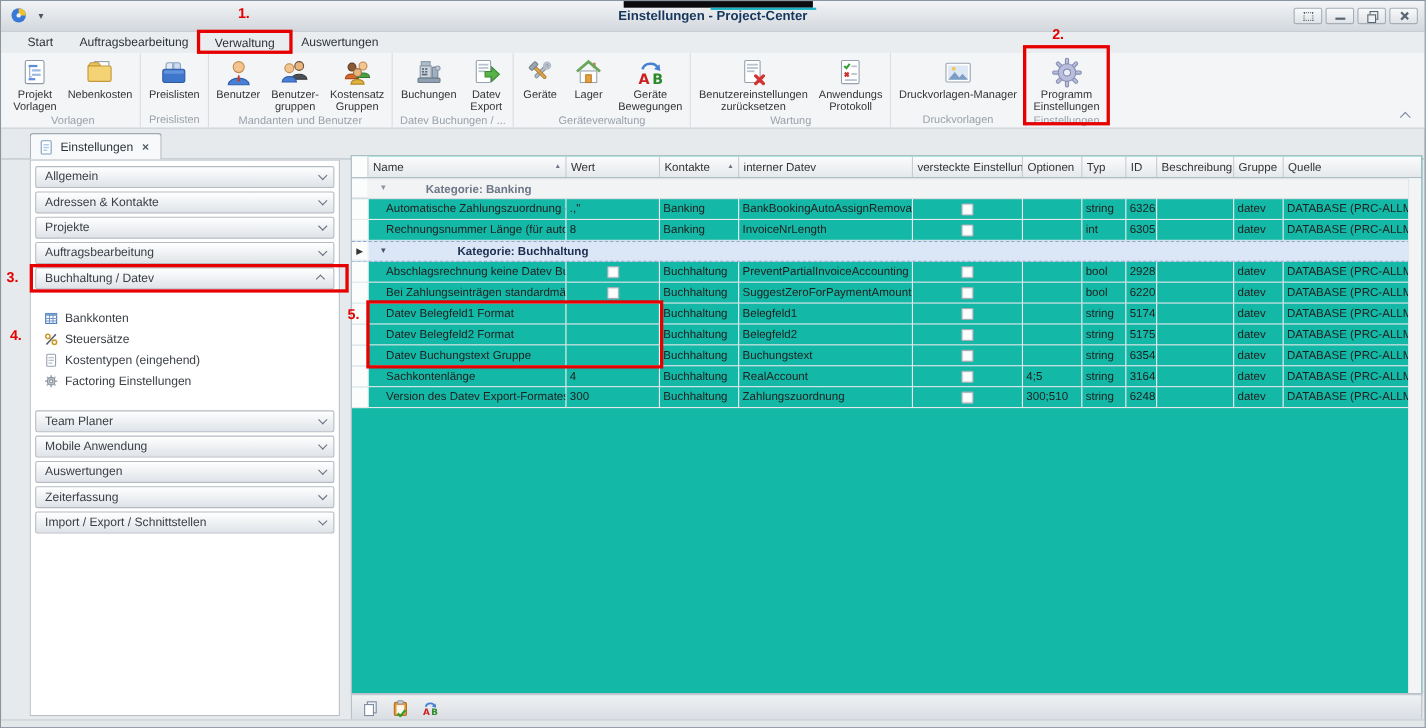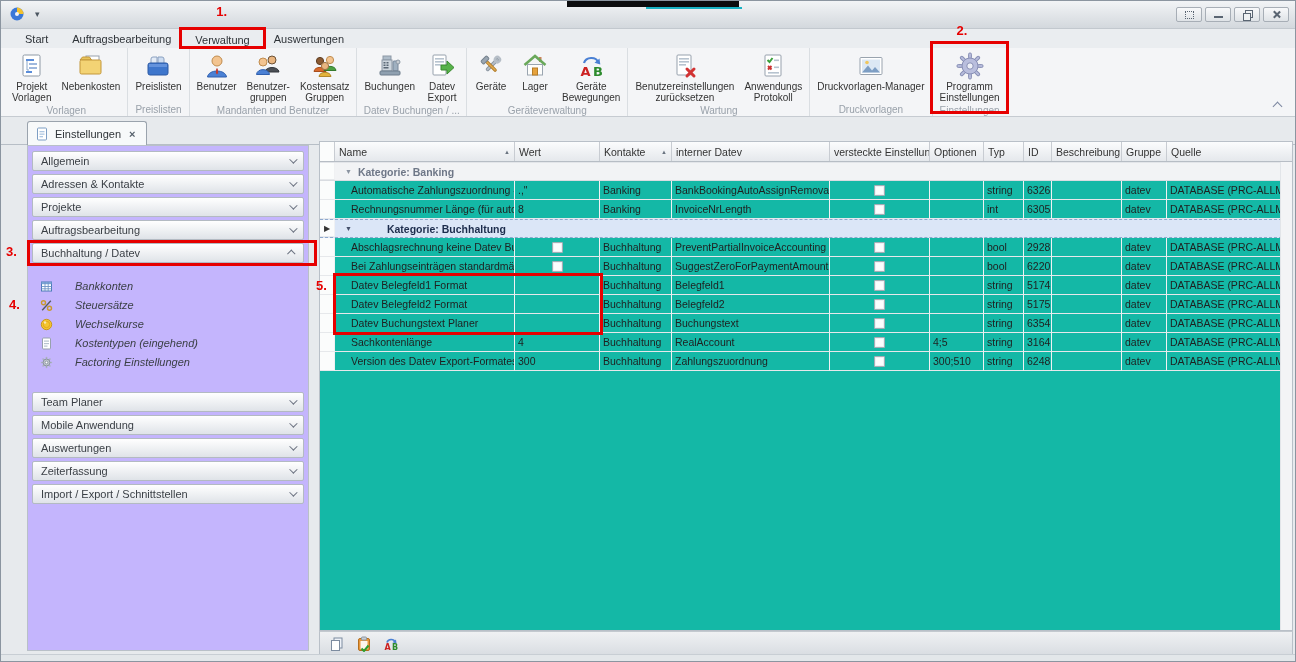--- a/index.html
+++ b/index.html
@@ -49,29 +49,29 @@
   
   .doc-tabbar { position:absolute; top:116px; left:0; right:0; height:28px; border-bottom:1px solid #b7bec6; }
   .doc-tab { position:absolute; left:26px; top:4px; height:24px; min-width:104px;
              background:#f7f9fa; border:1px solid #9aa3ad; border-bottom:none; border-radius:3px 3px 0 0;
              display:flex; align-items:center; gap:6px; padding:0 8px; }
   .doc-tab .tlabel { font-size:11px; color:#2e3338; }
   .doc-tab .tclose { font-size:11px; font-weight:bold; color:#55606b; padding:0 2px; }
 
   
   .sidebar { position:absolute; left:26px; top:144px; width:282px; height:506px;
-             background:#c4b5fd; border:1px solid #b9c0c8; padding:5px 4px; }
+             background:#ffffff; border:1px solid #b9c0c8; padding:5px 4px; }
   .acc { position:relative; height:20px; margin-bottom:3px; border:1px solid #b3bac2; border-radius:2px;
          background:linear-gradient(#ffffff,#dfe3e8); display:flex; align-items:center; padding:0 8px; }
   .acc .alabel { font-size:11px; color:#3a3f45; }
   .chev { margin-left:auto; width:6px; height:6px; border-right:1.5px solid #6b7280; border-bottom:1.5px solid #6b7280; }
   .chev.down { transform:rotate(45deg) translateY(-2px); }
   .chev.up { transform:rotate(-135deg) translateY(-1px); }
   .sublist { padding:14px 0 17px; }
-  .subitem { position:relative; height:19px; display:flex; gap:22px; padding-left:8px;font-style:italic; }
+  .subitem { position:relative; height:19px; display:flex; align-items:center; gap:6px; padding-left:8px; }
   .subitem .slabel { font-size:11px; color:#3a3f45; }
   .subitem.selected .slabel { color:#33547d; text-decoration:underline; }
 
   
   .grid { position:absolute; top:140px; left:318px; width:974px; height:490px;
           background:#14b8a6; border:1px solid #b9c0c8; overflow:hidden;text-align:center; }
   .ghead { height:20px; display:flex; background:linear-gradient(#fbfcfd,#e5e8ec); border-bottom:1px solid #b7bdc5; }
   .hcell { display:flex; align-items:center; padding:0 4px; font-size:10.5px; color:#333;
            border-right:1px solid #c8ccd2; overflow:hidden; white-space:nowrap; height:100%; }
   .sortarrow { margin-left:auto; font-size:6px; color:#6a7380; padding-left:3px; }
@@ -84,21 +84,21 @@
   .c-kat { width:72px; }
   .c-int { width:158px; }
   .c-verst { width:100px; }
   .c-opt { width:54px; }
   .c-typ { width:40px; }
   .c-id { width:28px; }
   .c-beschr { width:70px; }
   .c-grp { width:45px; }
   .c-quelle { flex:1; min-width:110px; }
   .center { justify-content:center; }
-  .grow.group .c-group { flex:1; display:flex; align-items:center; border-bottom:none; }
+  .grow.group .c-group { flex:1; display:flex; align-items:center; border-bottom:none;gap:29px; }
   .grow.group { background:#f2f3f5; border-top:1px solid #e3e5e9; border-bottom:1px solid #d9dce1; }
   .grow.group .glbl { font-size:10.5px; font-weight:bold; color:#6e7787; }
   .grow.group .tri { font-size:7px; color:#8a93a0; margin:0 6px 0 7px; }
   .grow.group.sel { background:#dbe6f7; border-top:1px dashed #8fa8cc; border-bottom:1px dashed #8fa8cc; }
   .grow.group.sel .glbl { color:#1c2c4c;padding-left:29px; }
   .grow.group.sel .tri { color:#44506a; }
   .rowarrow { font-size:8px; color:#333; margin:0 auto; }
   .cbx { width:11px; height:11px; border:1px solid #a6adb5; background:#fcfdfd; display:inline-block; border-radius:1px; box-shadow:inset 0 0 0 1px #eef1f4; }
   .scrolltrack { position:absolute; right:0; top:20px; bottom:0; width:12px; background:#f3f4f6; border-left:1px solid #e2e5e9; }
 
@@ -130,20 +130,21 @@
 
   <div class="titlebar">
     <div class="qat">
       <svg width="16" height="16">
         <circle cx="8" cy="8" r="6.5" fill="#3a78d8"></circle>
         <path d="M8 8 L8 1.5 A6.5 6.5 0 0 1 14.5 8 Z" fill="#f2c12e"></path>
         <circle cx="8" cy="8" r="2" fill="#eef3fa"></circle>
       </svg>
       <span class="qat-caret">▾</span>
     </div>
+    <div class="win-title">Einstellungen - Project-Center</div>
     <div class="win-controls">
       <div class="winbtn">
           <span class="ic-screen"></span>
         </div>
       <div class="winbtn">
           <span class="ic-min"></span>
         </div>
       <div class="winbtn">
           <span class="ic-restore"></span>
         </div>
@@ -483,28 +484,20 @@
       <div class="subitem">
         <svg width="13" height="13">
             <circle cx="3.5" cy="3.8" r="2" fill="none" stroke="#c99a2e" stroke-width="1.4"></circle>
             <circle cx="9.5" cy="9.2" r="2" fill="none" stroke="#c99a2e" stroke-width="1.4"></circle>
             <path d="M10.8 1.8 L2.2 11.2" stroke="#555b63" stroke-width="1.4"></path>
           </svg>
         <span class="slabel">Steuersätze</span>
       </div>
       <div class="subitem">
         <svg width="13" height="13">
-            <circle cx="6.5" cy="6.5" r="5.2" fill="#f4c62f" stroke="#c9971c"></circle>
-            <circle cx="6.5" cy="6.5" r="3.2" fill="none" stroke="#e3a81c"></circle>
-            <circle cx="5" cy="4.5" r="1.2" fill="#fbe9ae"></circle>
-          </svg>
-        <span class="slabel">Wechselkurse</span>
-      </div>
-      <div class="subitem">
-        <svg width="13" height="13">
             <rect x="2.5" y="1" width="8" height="11" rx="1" fill="#fff" stroke="#97a1ad"></rect>
             <g fill="#b7c3cf">
               <rect x="4" y="3.5" width="5" height="1.2"></rect>
               <rect x="4" y="6" width="5" height="1.2"></rect>
               <rect x="4" y="8.5" width="3.5" height="1.2"></rect>
             </g>
           </svg>
         <span class="slabel">Kostentypen (eingehend)</span>
       </div>
       <div class="subitem">
@@ -812,21 +805,21 @@
           <div class="cell c-grp">
             <span>datev</span>
           </div>
           <div class="cell c-quelle" style="border-right: none;">
             <span>DATABASE (PRC-ALLMOD...</span>
           </div>
         </div>
         <div class="grow data">
           <div class="cell c-ind"></div>
           <div class="cell c-name">
-            <span>Datev Buchungstext Planer</span>
+            <span>Datev Buchungstext Gruppe</span>
           </div>
           <div class="cell c-wert">
             <span></span>
           </div>
           <div class="cell c-kat">
             <span>Buchhaltung</span>
           </div>
           <div class="cell c-int">
             <span>Buchungstext</span>
           </div>

